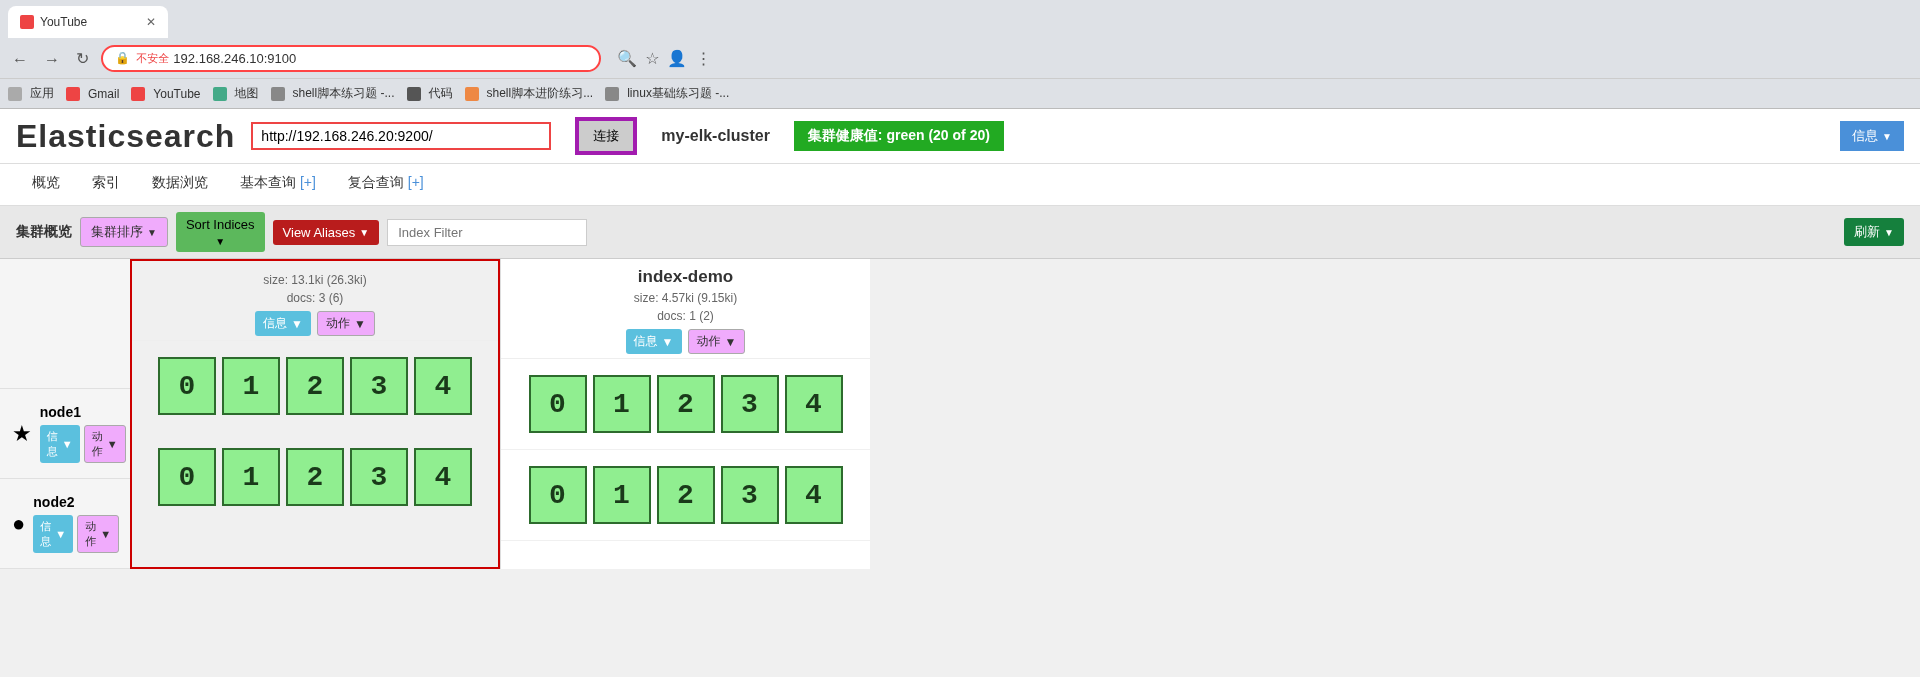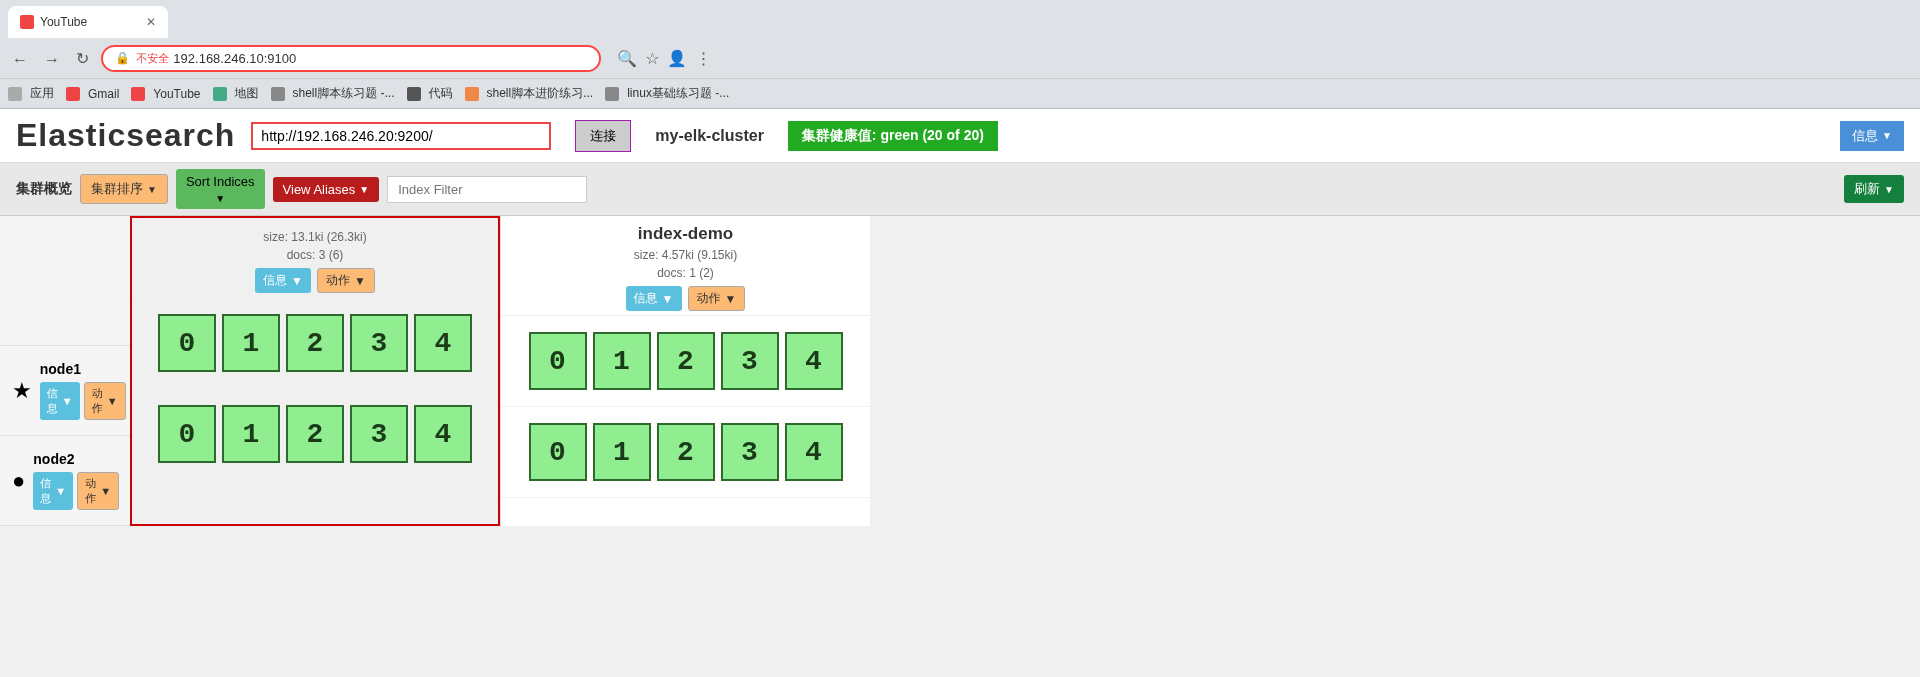--- a/index.html
+++ b/index.html
@@ -33,35 +33,35 @@
     .bm-shell2 { background: #e84; }
     .bm-linux { background: #888; }
 
     
     .app { background: #f0f0f0; min-height: 500px; }
 
     .app-header { background: white; display: flex; align-items: center; padding: 8px 16px; gap: 16px; border-bottom: 1px solid #ddd; }
     .app-title { font-size: 32px; font-weight: bold; color: #333; letter-spacing: 1px; }
     .connection-input-wrap { border: 2px solid #e44; display: flex; align-items: center; padding: 4px 8px; }
     .connection-input { border: none; outline: none; font-size: 14px; width: 280px; }
-    .connect-btn { background: #ccc; border: 1px solid #a21caf; padding: 6px 14px; cursor: pointer; font-size: 13px; margin-left: 8px; }
+    .connect-btn { background: #ccc; border: 4px solid #a21caf; padding: 6px 14px; cursor: pointer; font-size: 13px; margin-left: 8px; }
     .cluster-name { font-size: 16px; font-weight: bold; color: #333; margin-left: 8px; }
     .health-badge { background: #2a2; color: white; padding: 6px 14px; font-size: 14px; font-weight: bold; margin-left: 8px; }
     .header-spacer { flex: 1; }
     .info-dropdown-btn { background: #4a90d9; color: white; border: none; padding: 6px 12px; cursor: pointer; font-size: 13px; display: flex; align-items: center; gap: 4px; }
 
     .main-nav { background: white; display: flex; align-items: center; padding: 0 16px; border-bottom: 1px solid #ddd; }
     .main-nav-item { padding: 10px 16px; cursor: pointer; font-size: 14px; color: #333; border-bottom: 3px solid transparent; }
     .main-nav-item .plus { color: #4a90d9; }
 
     .toolbar { background: #e8e8e8; display: flex; align-items: center; padding: 6px 16px; gap: 8px; border-bottom: 1px solid #ccc; }
     .toolbar-label { font-size: 14px; font-weight: bold; color: #333; }
     .toolbar-btn { border: none; padding: 5px 10px; cursor: pointer; font-size: 13px; display: flex; align-items: center; gap: 4px; border-radius: 3px; }
     .btn-blue { background: #15803d; color: white; }
-    .btn-gray { background: #fdba74; color: #333; border: 1px solid #aaa; }
+    .btn-gray { background: #f0abfc; color: #333; border: 1px solid #aaa; }
     .btn-dropdown { background: #5bc0de; color: white; }
     .btn-sort { background: #5cb85c; color: #000000; flex-direction: column; }
     .btn-aliases { background: #b91c1c; color: white; }
     .index-filter-input { border: 1px solid #ccc; padding: 5px 10px; font-size: 13px; width: 200px; outline: none; }
     .toolbar-spacer { flex: 1; }
     .dropdown-arrow { font-size: 10px; }
     .index-name { font-size: 17px; font-weight: bold; color: #333; }
     .index-meta { font-size: 12px; color: #666; margin-top: 4px; }
 
     
@@ -159,20 +159,32 @@
     <button class="connect-btn">连接</button>
     <span class="cluster-name">my-elk-cluster</span>
     <span class="health-badge">集群健康值: green (20 of 20)</span>
     <div class="header-spacer"></div>
     <button class="info-dropdown-btn">
       <span>信息</span>
       <span class="dropdown-arrow">▼</span>
     </button>
   </div>
 
+  <div class="main-nav">
+    <div class="main-nav-item">概览</div>
+    <div class="main-nav-item">索引</div>
+    <div class="main-nav-item">数据浏览</div>
+    <div class="main-nav-item">
+      <span>基本查询 </span><span class="plus">[+]</span>
+    </div>
+    <div class="main-nav-item">
+      <span>复合查询 </span><span class="plus">[+]</span>
+    </div>
+    <div style="flex:1"></div>
+  </div>
 
   <div class="toolbar">
     <span class="toolbar-label">集群概览</span>
     <button class="toolbar-btn btn-gray">
       <span>集群排序</span>
       <span class="dropdown-arrow">▼</span>
     </button>
     <button class="toolbar-btn btn-sort">
       <span>Sort Indices</span>
       <span class="dropdown-arrow">▼</span>

